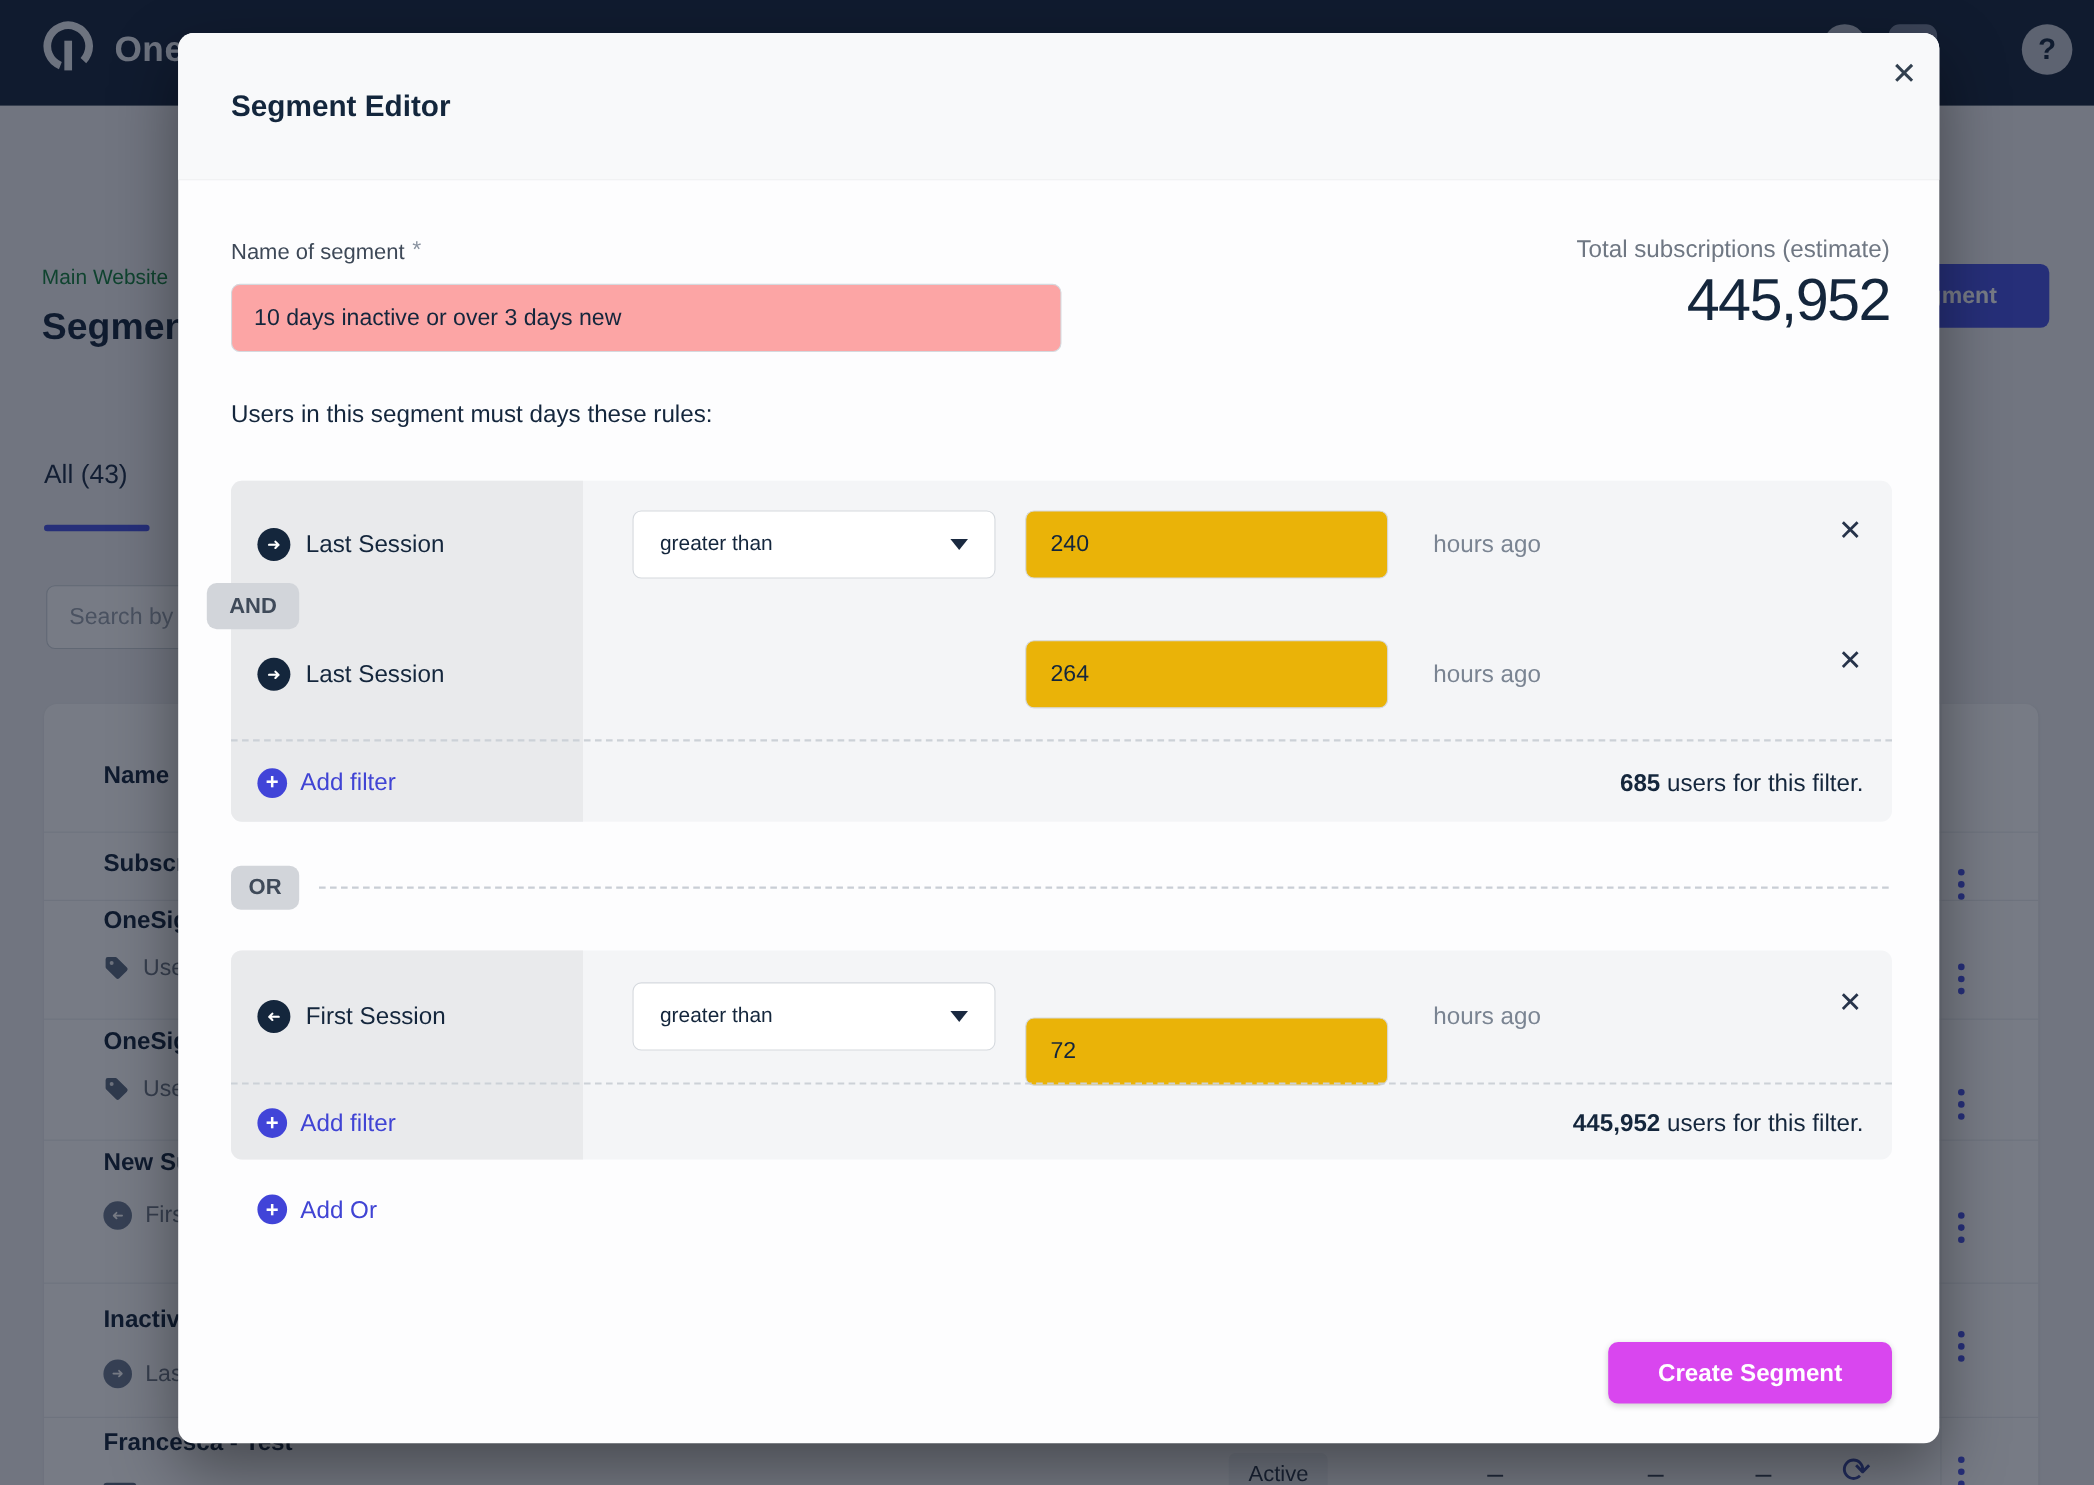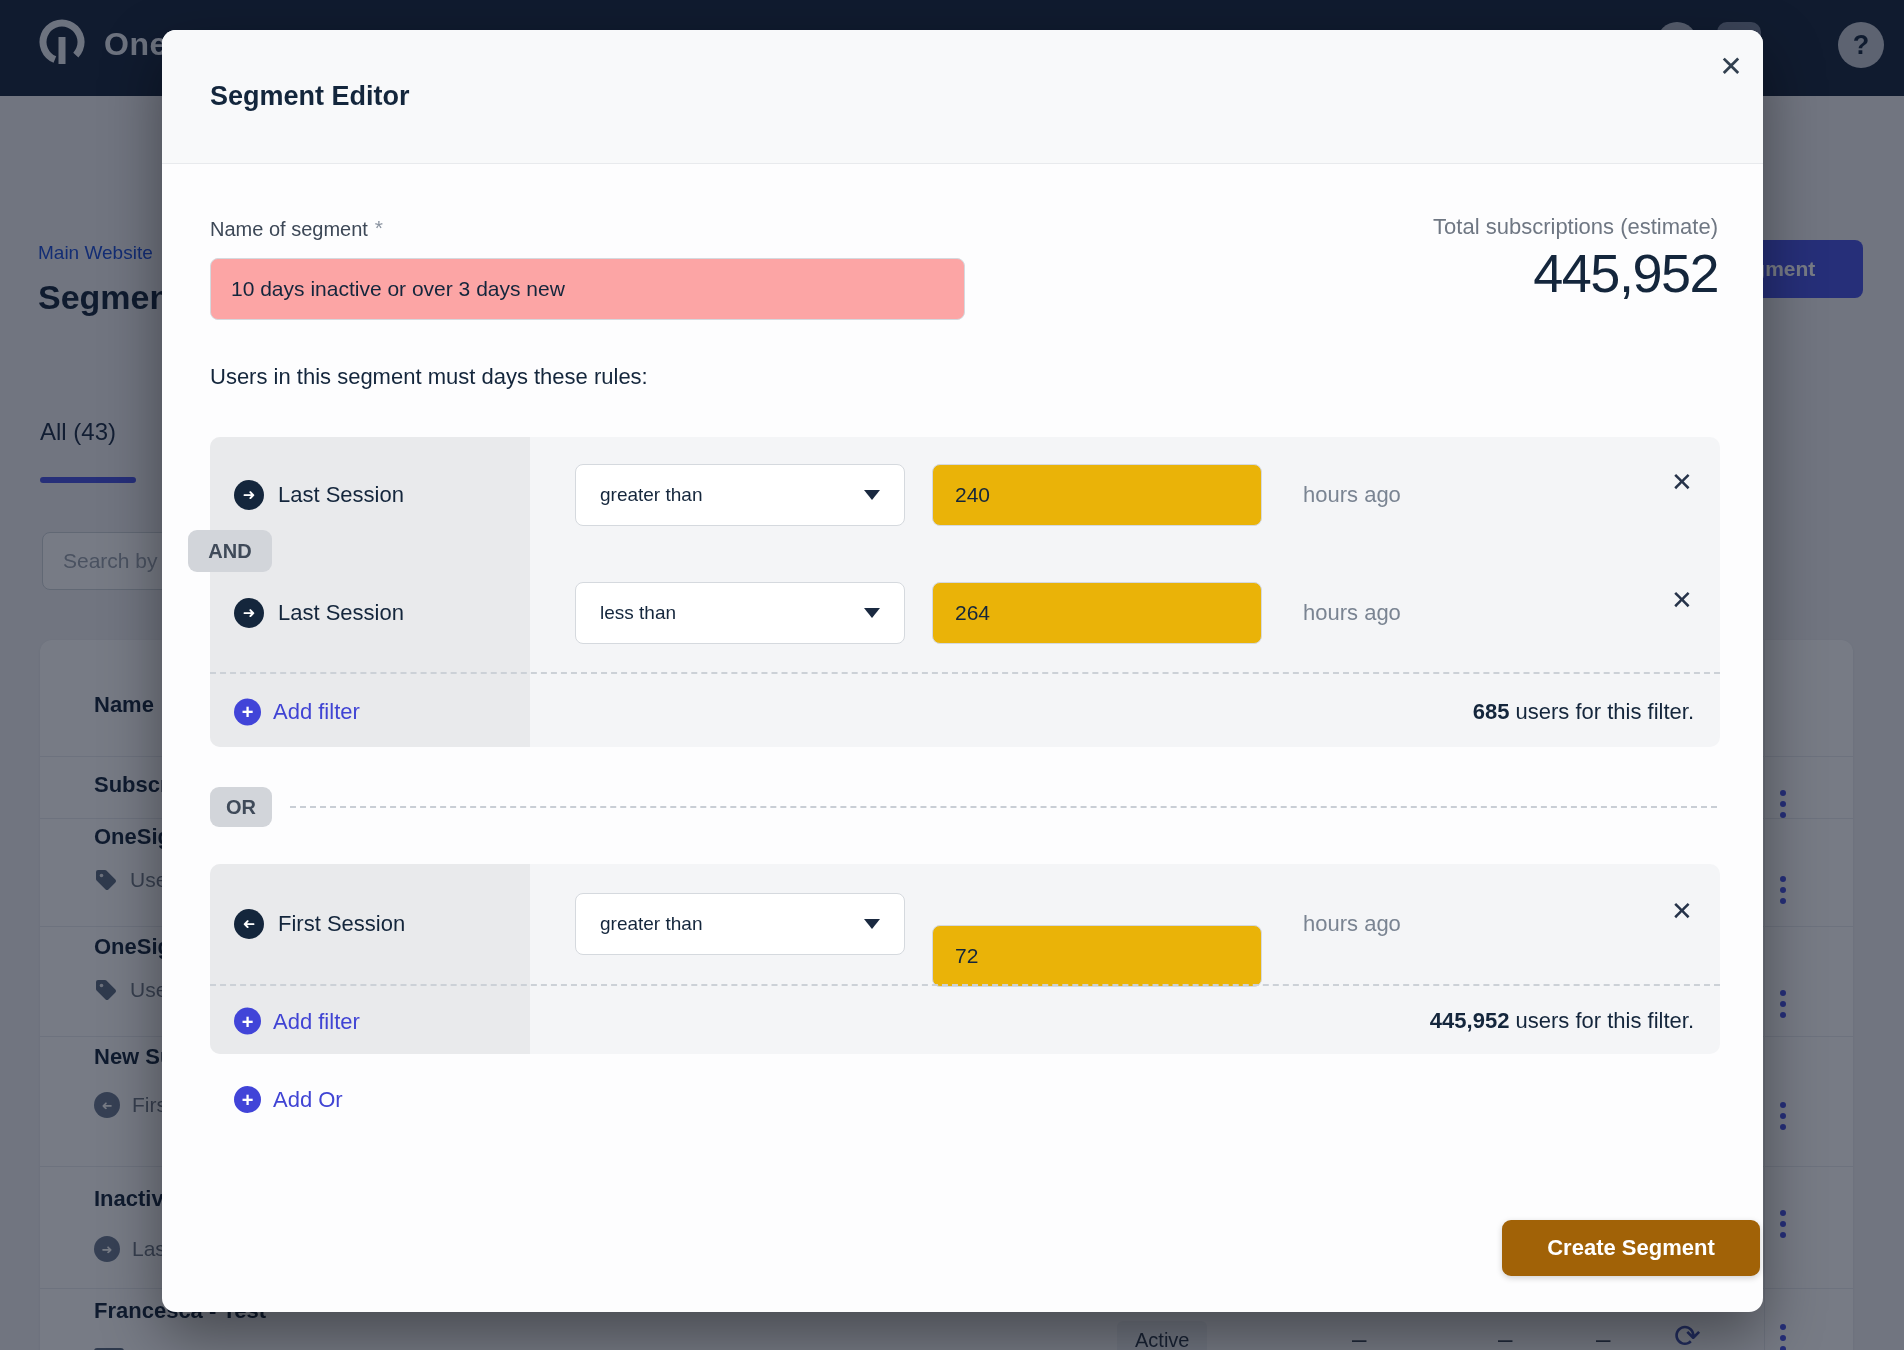--- a/index.html
+++ b/index.html
@@ -10,21 +10,21 @@
   .topbar{position:absolute;left:0;top:0;width:100%;height:96px;background:#15253c;}
   .logo{position:absolute;left:36px;top:16px;width:52px;height:52px;}
   .brand{position:absolute;left:104px;top:26px;font-size:32px;font-weight:700;color:#e9ecf2;letter-spacing:.5px;}
   .bell{position:absolute;left:1657px;top:22px;width:40px;height:40px;border-radius:50%;background:#b3bcc9;}
   .avatar{position:absolute;left:1717px;top:22px;width:44px;height:44px;border-radius:10px;background:#788399;
     display:flex;align-items:center;justify-content:center;font-size:21px;font-weight:700;color:#eef1f6;}
   .help{position:absolute;left:1838px;top:22px;width:46px;height:46px;border-radius:50%;background:#c3c9d2;
     display:flex;align-items:center;justify-content:center;font-size:27px;font-weight:700;color:#14263c;}
 
   
-  .breadcrumb{position:absolute;left:38px;top:242px;font-size:19px;color:#1d4ed8;white-space:nowrap;}
+  .breadcrumb{position:absolute;left:38px;top:242px;font-size:19px;color:#15803d;white-space:nowrap;}
   .page-title{position:absolute;left:38px;top:278px;font-size:34px;font-weight:600;color:#14263c;white-space:nowrap;}
   .tab{position:absolute;left:40px;top:418px;font-size:24px;font-weight:500;color:#1b2c45;}
   .tab-underline{position:absolute;left:40px;top:477px;width:96px;height:6px;border-radius:3px;background:#4853e4;}
   .search{position:absolute;left:42px;top:532px;width:280px;height:58px;box-sizing:border-box;
     border:1.5px solid #cdd3d9;border-radius:8px;background:#fff;font-size:21px;color:#333;padding:0 20px;
     font-family:inherit;}
   .search::placeholder{color:#9aa2ad;}
   .new-seg{position:absolute;left:1630px;top:240px;width:233px;height:58px;background:#4853e4;border:none;
     border-radius:8px;color:#fff;font-size:21px;font-weight:600;font-family:inherit;}
   .table-card{position:absolute;left:40px;top:640px;width:1813px;height:760px;background:#fff;border-radius:12px;
@@ -95,23 +95,23 @@
   .addrow1{top:235px;height:75px;}
   .addrow2{top:120px;height:70px;}
   .addlink{position:absolute;left:24px;top:50%;transform:translateY(-50%);display:flex;align-items:center;
     gap:12px;font-size:22px;font-weight:500;color:#4044d4;cursor:pointer;white-space:nowrap;}
   .plus-icon{width:27px;height:27px;border-radius:50%;background:#4144d8;color:#fff;font-size:20px;
     font-weight:700;display:flex;align-items:center;justify-content:center;line-height:1;flex:0 0 auto;}
   .count{position:absolute;right:26px;top:50%;transform:translateY(-50%);font-size:22px;color:#14263c;white-space:nowrap;}
   .count b{font-weight:700;}
   .add-or{position:absolute;left:72px;top:1056px;display:flex;align-items:center;gap:12px;font-size:22px;
     font-weight:500;color:#4044d4;cursor:pointer;}
-  .create-btn{position:absolute;left:1300px;top:1190px;width:258px;height:56px;background:#a16207;border:none;
+  .create-btn{position:absolute;left:1300px;top:1190px;width:258px;height:56px;background:#d946ef;border:none;
     border-radius:9px;color:#fff;font-size:22px;font-weight:600;font-family:inherit;cursor:pointer;
-    box-shadow:0 2px 6px rgba(0,0,0,.18);margin-left:40px;}
+    box-shadow:0 2px 6px rgba(0,0,0,.18);}
 </style>
 </head>
 <body>
 
 <div class="screen">
 
   <div class="topbar">
     <span class="logo">
       <svg viewBox="0 0 52 52" width="52" height="52">
         <circle cx="26" cy="26" r="19" fill="none" stroke="#e9ecf2" stroke-width="7" stroke-dasharray="96 24" transform="rotate(112 26 26)"></circle>
@@ -249,24 +249,20 @@
       <input class="vinput" style="left: 722px; top: 27px;" value="240">
       <div class="unit" style="top:45px">hours ago</div>
       <button class="xbtn" style="right:20px;top:27px">✕</button>
 
       <div class="badge and-badge">AND</div>
 
       <div class="field" style="top:161px">
         <span class="session-icon">➜</span>
         <span>Last Session</span>
       </div>
-      <div class="sel" style="left:365px;top:145px">
-        <span>less than</span>
-        <span class="caret"></span>
-      </div>
       <input class="vinput" style="left: 722px; top: 145px;" value="264">
       <div class="unit" style="top:163px">hours ago</div>
       <button class="xbtn" style="right:20px;top:145px">✕</button>
 
       <div class="addrow addrow1">
         <div class="addlink">
           <span class="plus-icon">+</span>
           <span>Add filter</span>
         </div>
         <div class="count">

